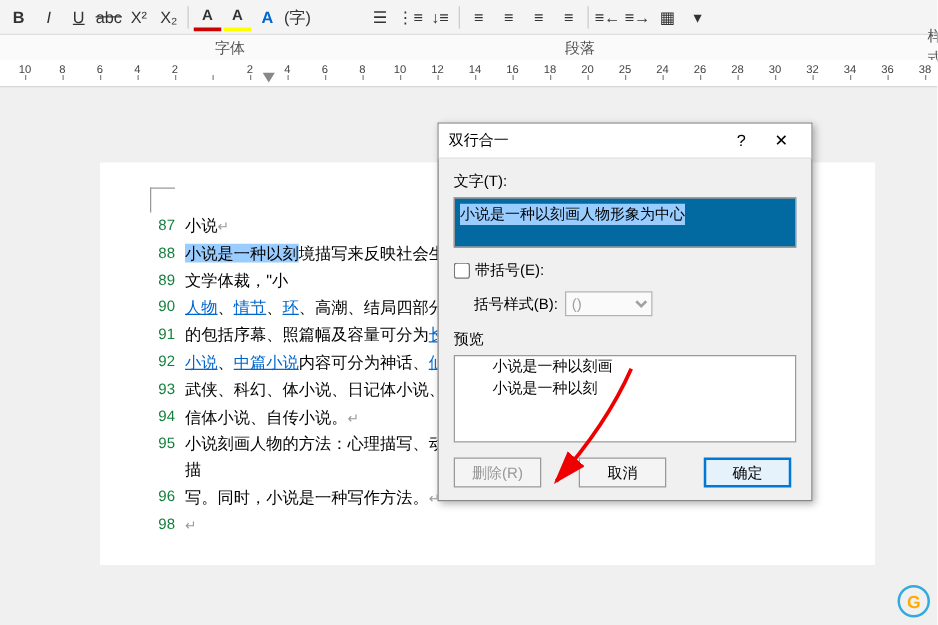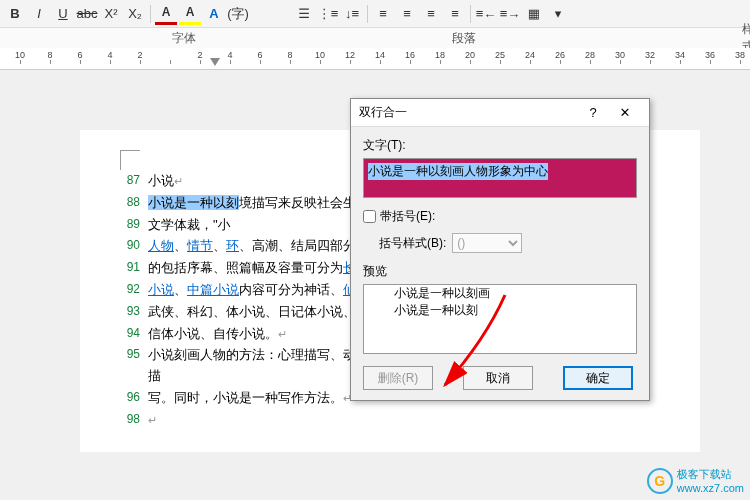--- a/index.html
+++ b/index.html
@@ -32,21 +32,21 @@
 .page .txt { flex: 1; }
 .page .hl { color: #0066cc; text-decoration: underline; }
 .page .ret { color: #999; font-size: 11px; }
 
 .dialog { position: absolute; left: 325px; top: 98px; width: 300px; background: #f0f0f0; border: 1px solid #888; box-shadow: 2px 2px 6px rgba(0,0,0,0.3); font-size: 12px; margin-left: 25px; }
 .dlg-title { height: 28px; display: flex; align-items: center; padding: 0 8px; background: #fff; border-bottom: 1px solid #ddd; }
 .dlg-title .ttl { flex: 1; font-size: 12px; }
 .dlg-title .wbtn { width: 32px; height: 22px; display: flex; align-items: center; justify-content: center; cursor: pointer; font-size: 13px; }
 .dlg-body { padding: 10px 12px; }
 .dlg-body .lbl { margin-bottom: 4px; }
-.dlg-body .textbox { width: 100%; height: 40px; background: #be185d; border: 1px solid #999; padding: 4px; margin-bottom: 10px; }
+.dlg-body .textbox { width: 100%; height: 40px; background: #0369a1; border: 1px solid #999; padding: 4px; margin-bottom: 10px; }
 .dlg-body .textbox .sel { background: #99ccff; display: inline-block; font-size: 12px; }
 .dlg-body .chkrow { display: flex; align-items: center; gap: 4px; margin-bottom: 8px; }
 .dlg-body .chkrow input { width: 13px; height: 13px; }
 .dlg-body .formrow { display: flex; align-items: center; gap: 6px; margin-bottom: 10px; padding-left: 16px; }
 .dlg-body .formrow select { width: 70px; height: 20px; font-size: 12px; border: 1px solid #999; background: #fff; }
 .dlg-body .preview { width: 100%; height: 70px; background: #fff; border: 1px solid #999; padding: 0 30px; margin-bottom: 12px; font-size: 12px; line-height: 1.4; }
 .dlg-body .btns { display: flex; gap: 30px; }
 .dlg-body .btns .dbtn { width: 70px; height: 24px; border: 1px solid #999; background: #f4f4f4; cursor: pointer; font-size: 12px; }
 .dlg-body .btns .dbtn.primary { border: 2px solid #0078d7; background: #e5f1fb; }
 .dlg-body .btns .dbtn:disabled { color: #999; }
@@ -235,17 +235,13 @@
   <defs>
       <marker id="ah" markerWidth="10" markerHeight="10" refX="8" refY="3" orient="auto">
         <polygon points="0,0 9,3 0,6" fill="#e00"></polygon>
       </marker>
     </defs>
   <path d="M 75 5 Q 55 50 15 95" stroke="#e00" stroke-width="3" fill="none" marker-end="url(#ah)"></path>
 </svg>
 
 <div class="watermark">
   <div class="logo">G</div>
-  <div>
-    <div>极客下载站</div>
-    <div>www.xz7.com</div>
-  </div>
 </div>
 
 </body></html>

